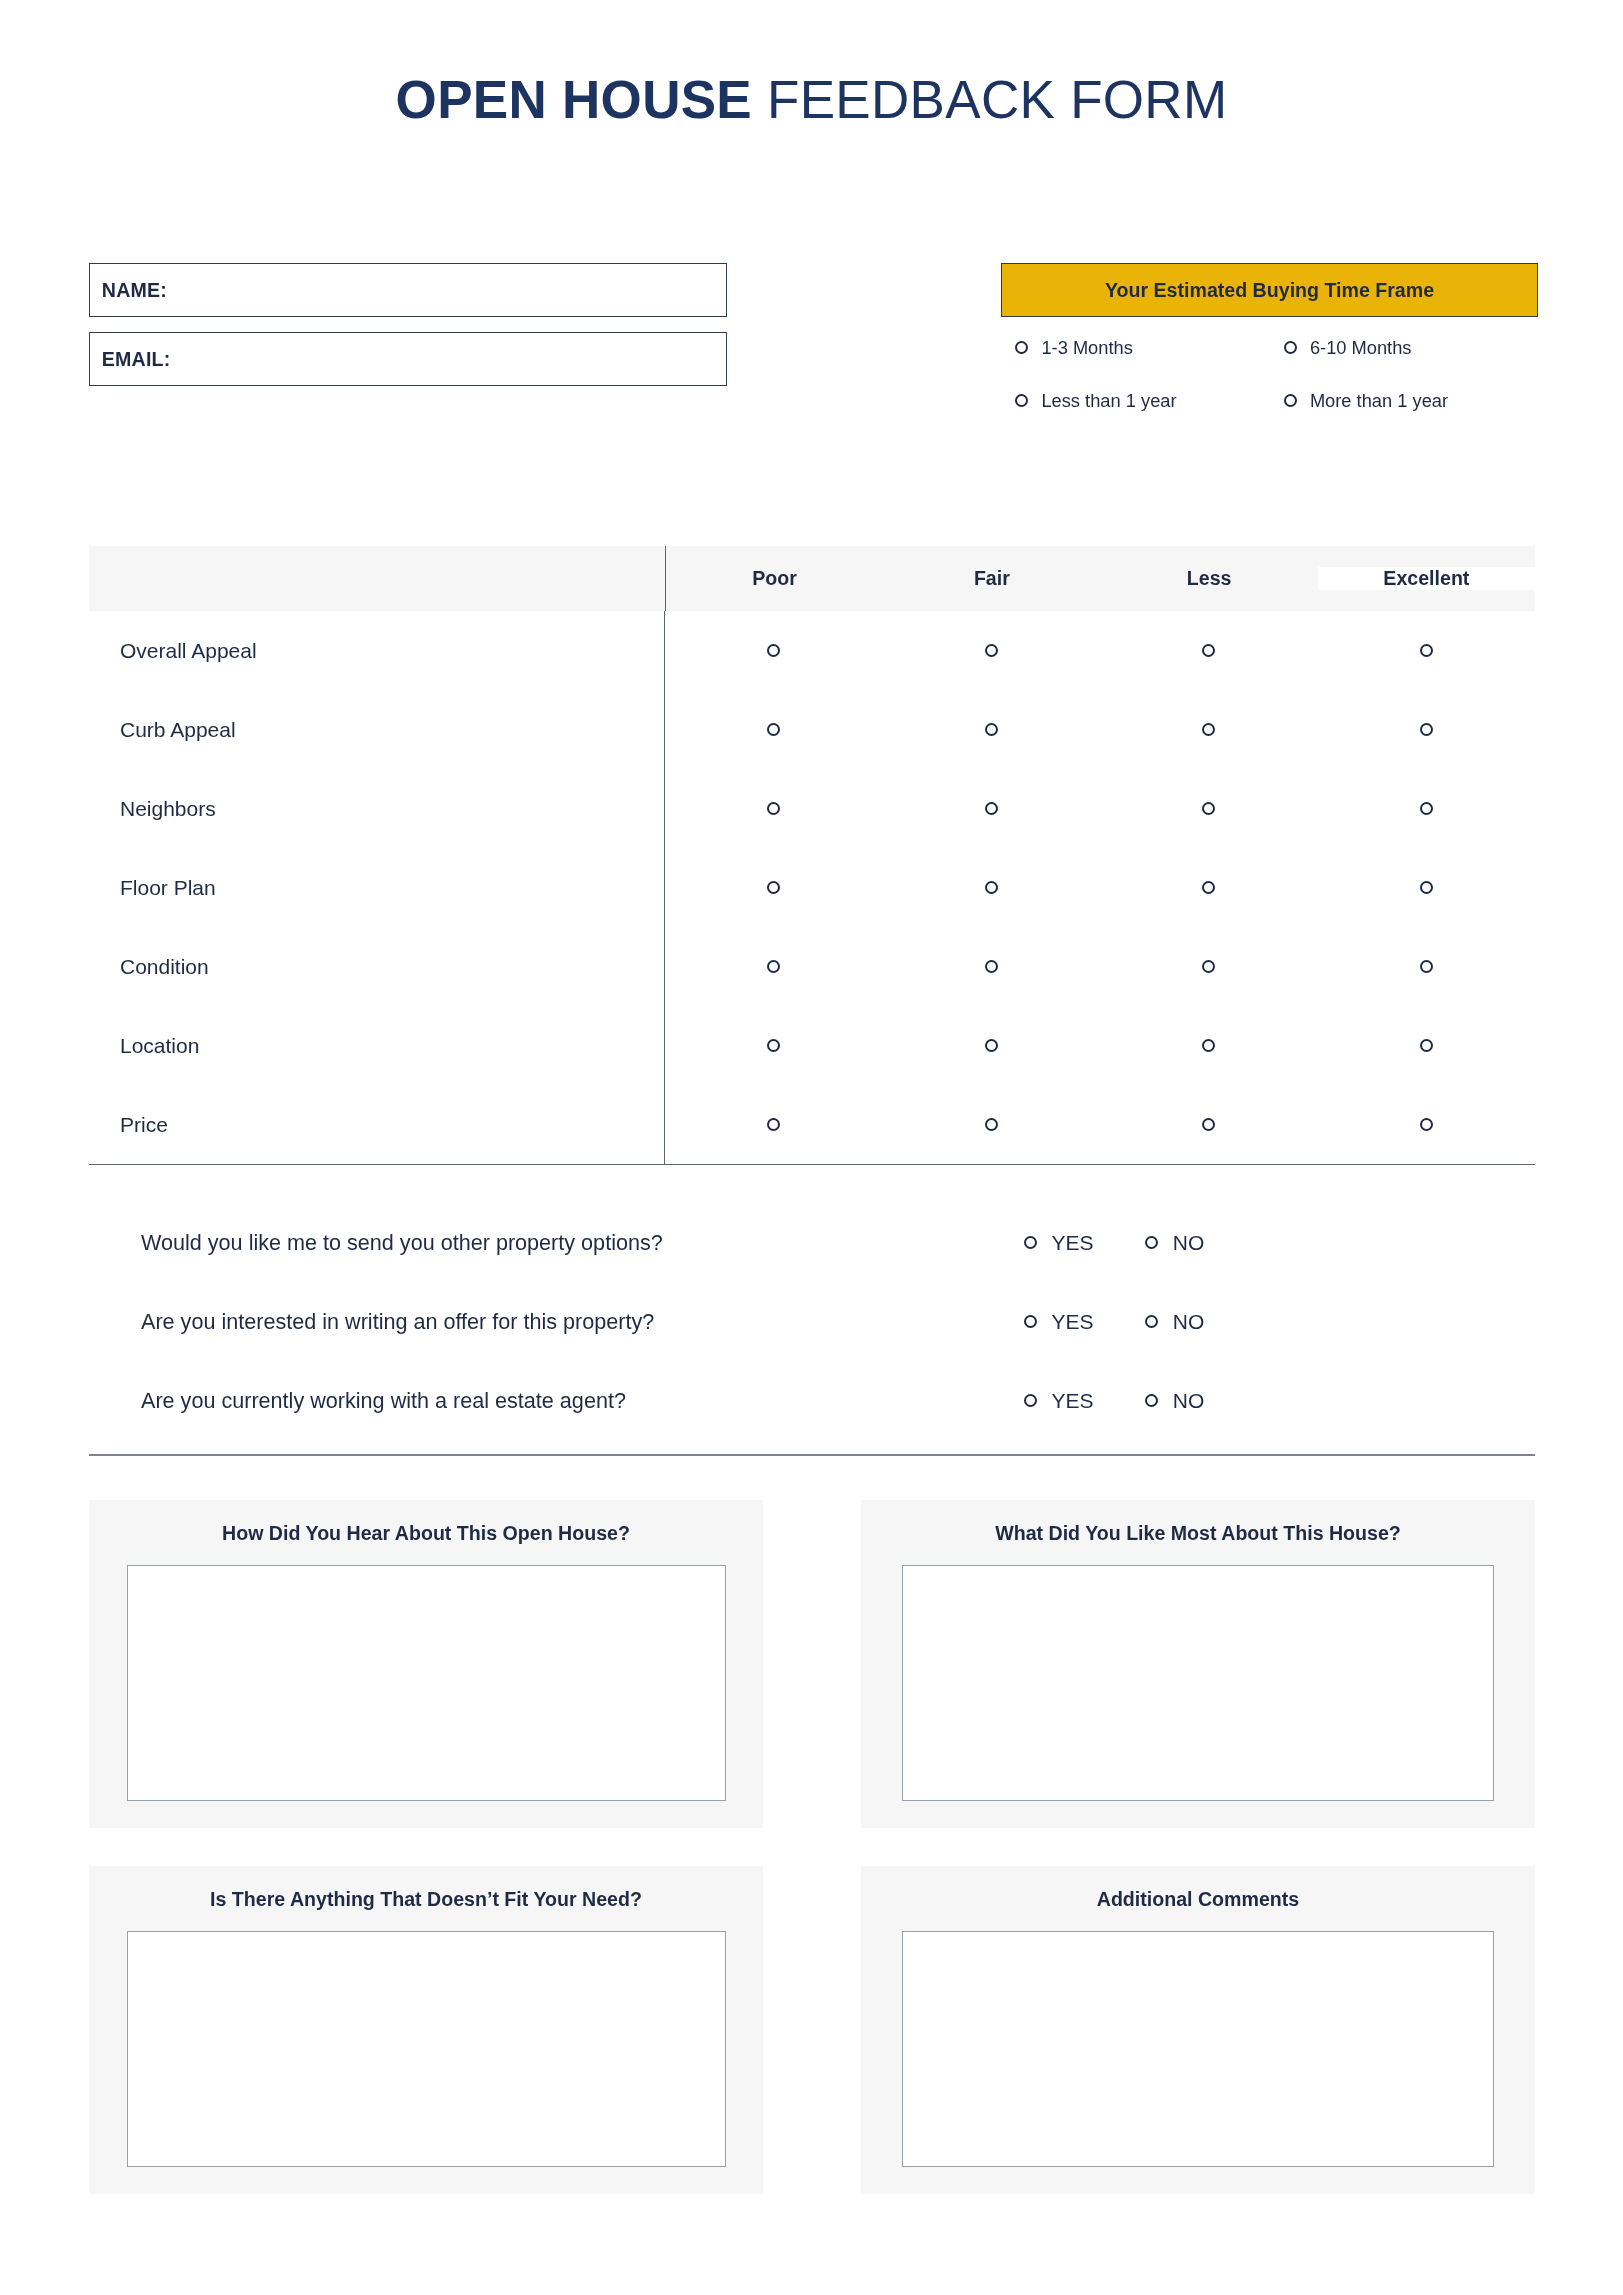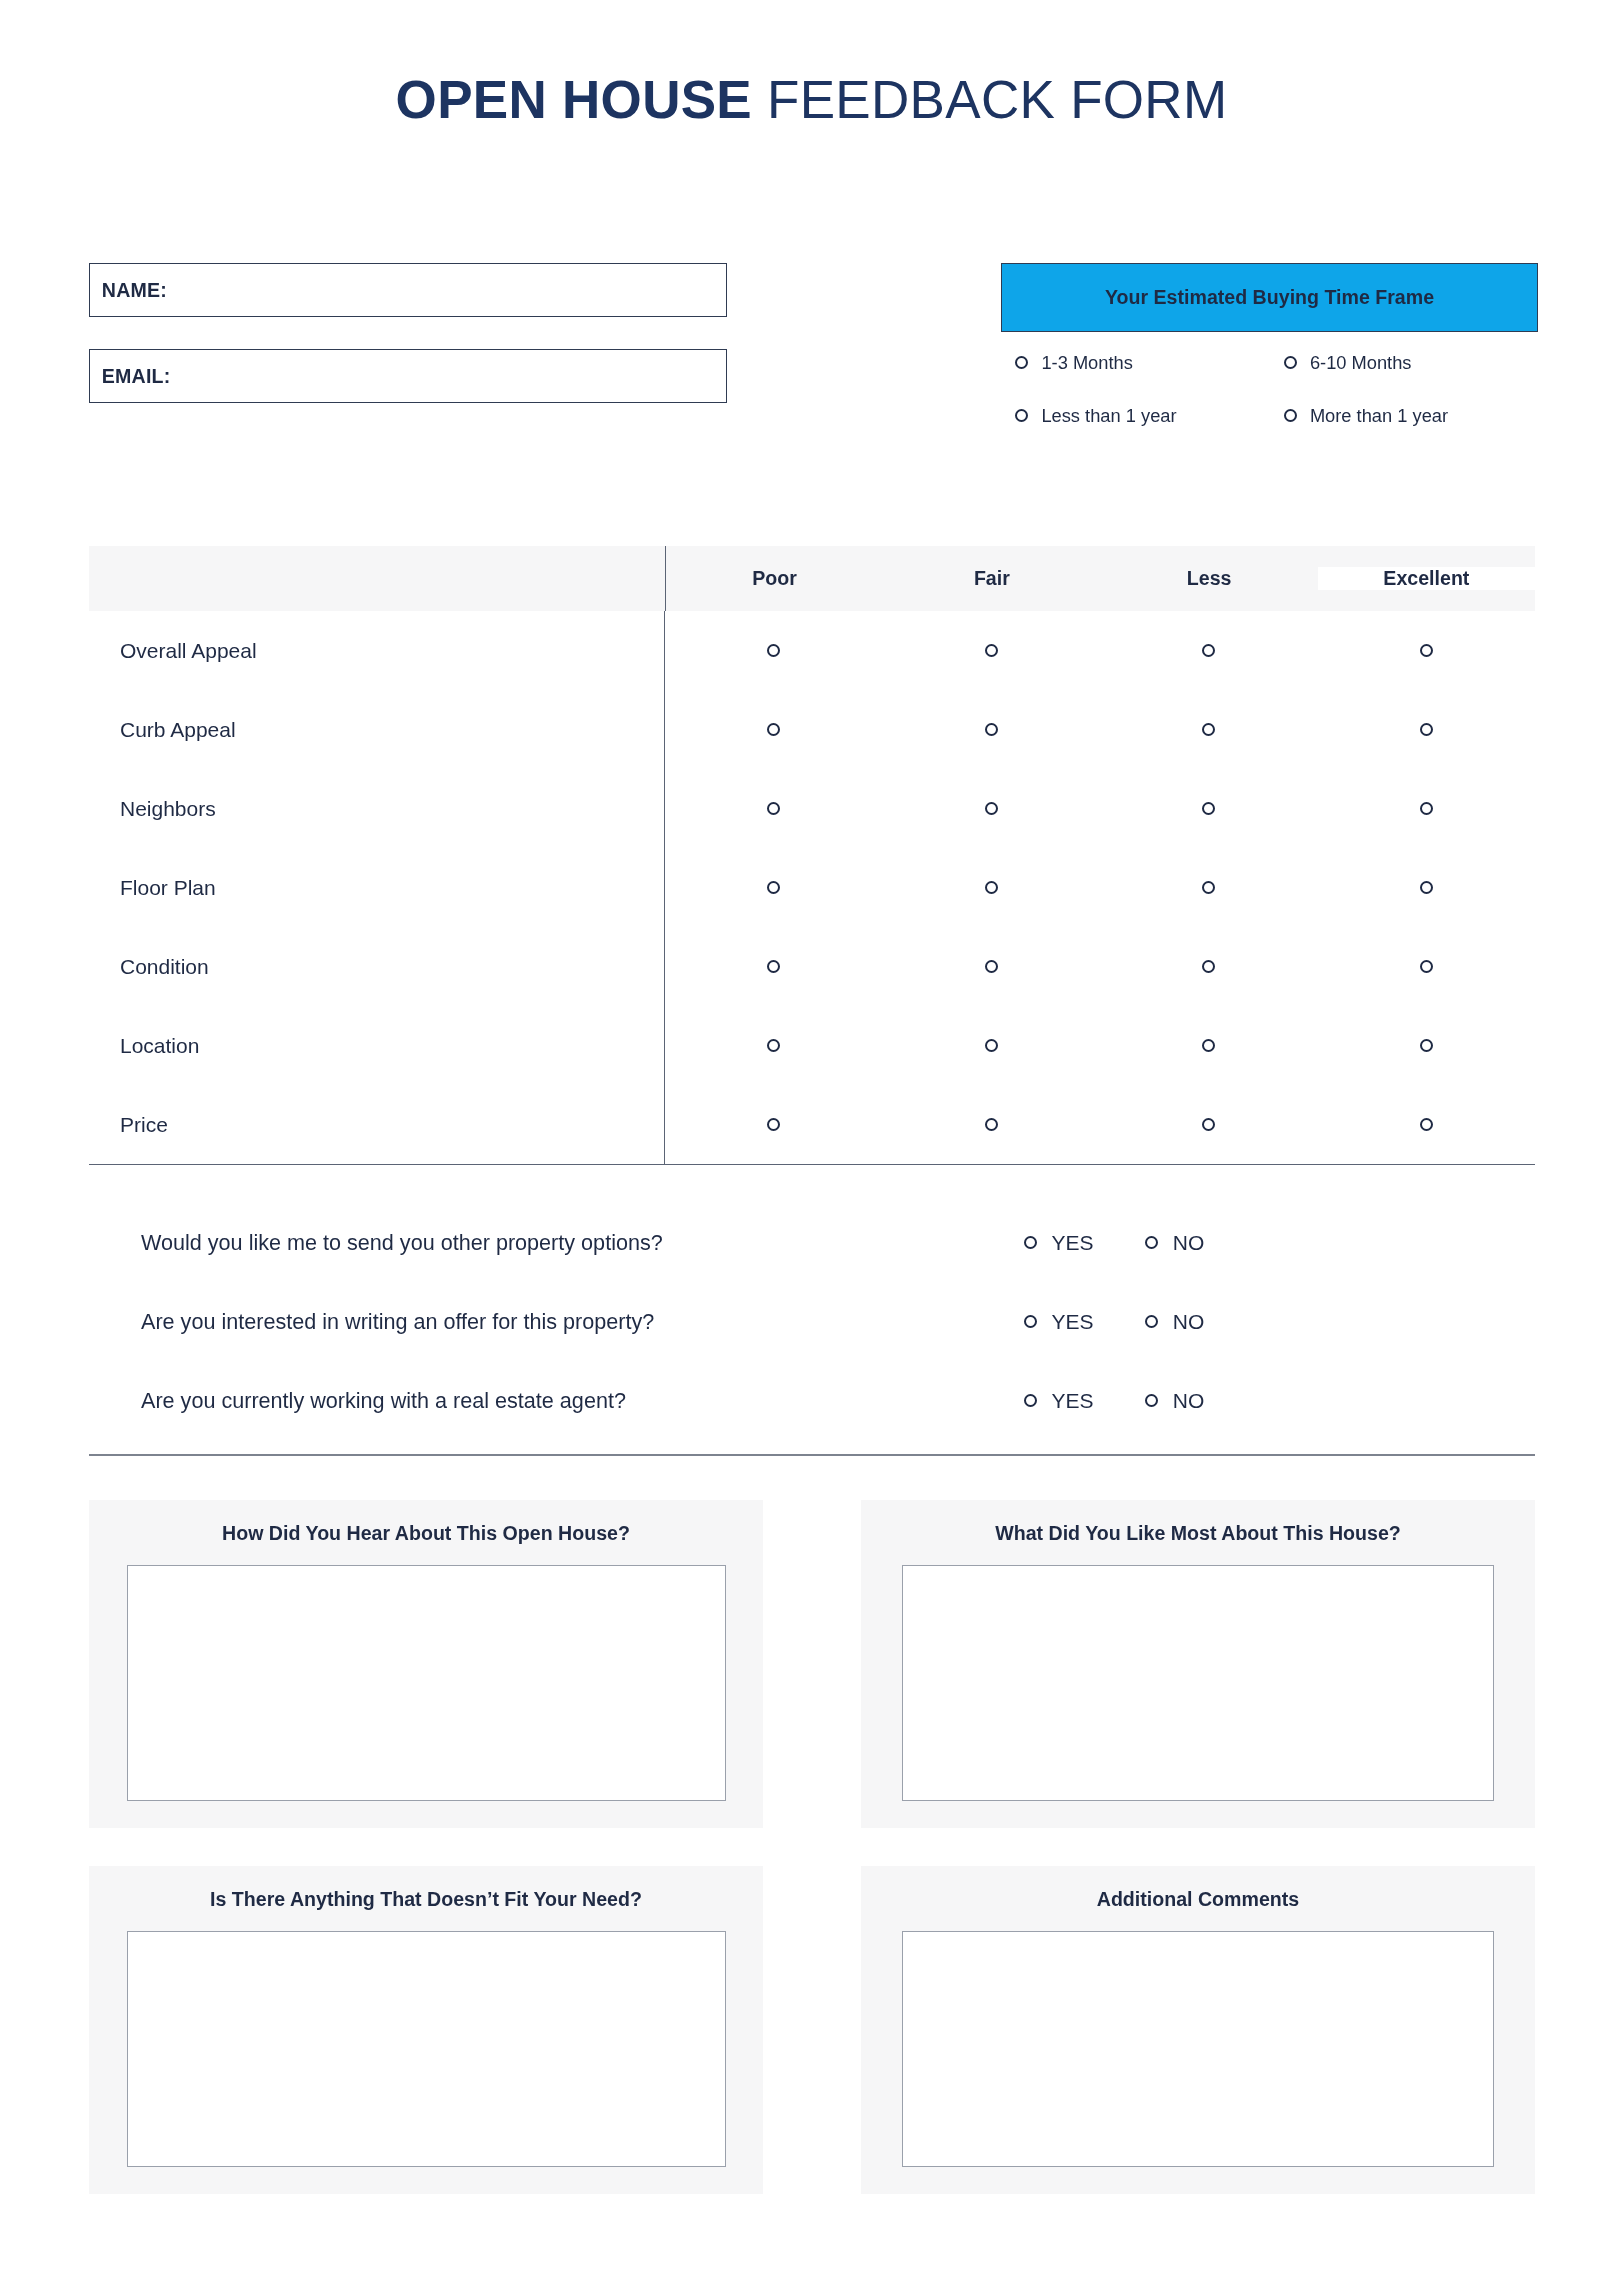--- a/index.html
+++ b/index.html
@@ -48,21 +48,21 @@
   .field-list {
     position: absolute;
     left: 89px;
     top: 21px;
     width: 638px;
   }
   .field-row {
     height: 54px;
     border: 1.3px solid #2f3b52;
     box-sizing: border-box;
-    margin-bottom: 32px;
+    margin-bottom: 15px;
     display: flex;
     align-items: center;
     background: #ffffff;
   }
   .field-label {
     font-size: 19.6px;
     font-weight: 700;
     color: #1f2a44;
     padding-left: 11.8px;
     letter-spacing: 0.2px;
@@ -74,28 +74,28 @@
 
   .timeframe {
     position: absolute;
     left: 1001px;
     top: 21px;
     width: 537px;
   }
   .timeframe-header {
     border: 1.3px solid #2f3b52;
     box-sizing: border-box;
-    height: 69px;
+    height: 54px;
     display: flex;
     align-items: center;
     justify-content: center;
     font-size: 19.6px;
     font-weight: 700;
     color: #1f2a44;
-    background: #0ea5e9;
+    background: #eab308;
   }
   .tf-grid {
     margin-top: 19.6px;
     display: grid;
     grid-template-columns: 1fr 1fr;
     row-gap: 31px;
   }
   .tf-opt {
     display: flex;
     align-items: center;

